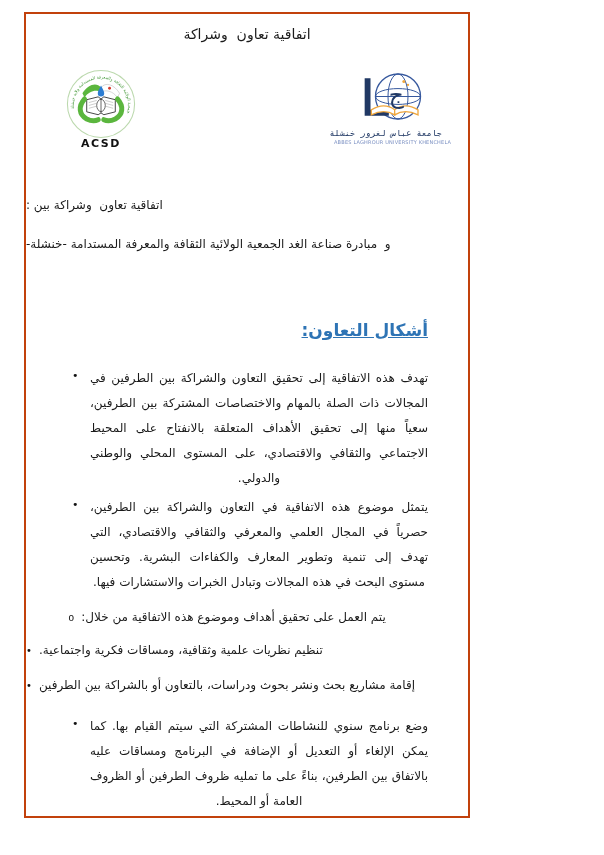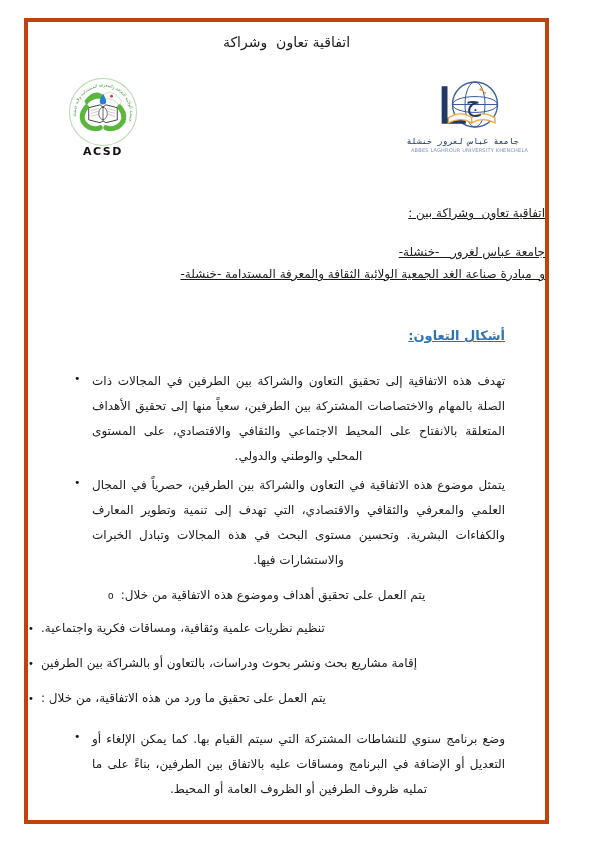--- a/index.html
+++ b/index.html
@@ -1,38 +1,38 @@
 <!DOCTYPE html>
 <html lang="ar" style="--heading-blue: #2E74B5; --acsd-green: #5BB63E; --acsd-red: #D53B2F; --drop-blue: #2D7DD2; --univ-navy: #203864; --univ-orange: #EFA73E;"><head>
 <meta charset="utf-8">
 <style>
   * { margin:0; padding:0; box-sizing:border-box; }
   html,body { background:#ffffff; }
   body { font-family:"DejaVu Sans", sans-serif; color:#1a1a1a; }
   .canvas { position:relative; width:604px; height:855px; background:#ffffff; overflow:hidden; }
-  .frame { position:absolute; left:24px; top:18px; width:525px; height:806px;
-           border:4px solid #c2410c; background:#ffffff; }
+  .frame { position:absolute; left:24px; top:12px; width:446px; height:806px;
+           border:2px solid #c2410c; background:#ffffff; }
 
   .title { position:absolute; top:12px; left:0; right:0; text-align:center;
            font-size:14px; font-weight:500; white-space:pre-wrap; direction:rtl; }
 
   .logos { position:absolute; top:55px; left:35px; right:26px; display:flex;
            justify-content:space-between; align-items:flex-start; }
   .logo-acsd { width:80px; text-align:center; }
   .acsd-caption { font-size:11px; font-weight:bold; letter-spacing:1.5px; color:#111; margin-top:-2px; }
   .logo-univ { width:108px; text-align:center; padding-top:2px; }
   .univ-ar { font-size:8.5px; color:var(--univ-navy,#203864); margin-top:1px; direction:rtl; white-space:nowrap;font-family:Liberation Mono, monospace; }
   .univ-en { font-size:5px; color:#7b90c2; letter-spacing:.2px; white-space:nowrap; }
 
-  .intro { position:absolute; top:184px; left:0; right:0; text-align:right; direction:rtl;text-decoration:underline; }
+  .intro { position:absolute; top:184px; left:0; right:0; text-align:left; direction:rtl; }
   .intro-line { font-size:12px; margin-bottom:21px; white-space:pre-wrap; }
   .party { font-size:12px; line-height:22px; white-space:pre-wrap; }
 
   .bodyblock { position:absolute; top:306px; left:0; right:0; }
-  .heading { text-align:right; margin:0 40px 26px 0; font-size:13px; font-weight:bold;
+  .heading { text-align:right; margin:0 40px 26px 0; font-size:17px; font-weight:bold;
              color:var(--heading-blue,#2E74B5); text-decoration:underline; direction:rtl; }
 
   .li1 { display:flex; margin:0 40px 4px 46px; }
   .mk1 { flex:none; width:18px; font-size:11px; padding-top:3px; color:#111; }
   .ptext { flex:1; direction:rtl; text-align:justify; text-align-last:center;
            font-size:12px; line-height:25px; }
   .li1.second { margin-bottom:12px; }
 
   .li2 { direction:rtl; text-align:center; margin:0 40px 8px 0; font-size:12px; line-height:20px; }
   .mk2 { font-size:10px; font-family:"DejaVu Sans Mono", monospace; margin-right:7px; color:#111; }
@@ -97,21 +97,20 @@
           <circle cx="79" cy="12" r="1.8" fill="#EFA73E"></circle>
           <circle cx="84" cy="16" r="1.4" fill="#EFA73E"></circle>
         </svg>
         <div class="univ-ar">جامعة عباس لغرور خنشلة</div>
         <div class="univ-en">ABBES LAGHROUR UNIVERSITY KHENCHELA</div>
       </div>
     </div>
 
     <div class="intro">
       <div class="intro-line">اتفاقية تعاون  وشراكة بين :</div>
-      <div class="party">جامعة عباس لغرور   -خنشلة-</div>
       <div class="party">و  مبادرة صناعة الغد الجمعية الولائية الثقافة والمعرفة المستدامة -خنشلة-</div>
     </div>
 
     <div class="bodyblock">
       <div class="heading">أشكال التعاون:</div>
 
       <div class="li1">
         <span class="mk1">•</span>
         <div class="ptext">تهدف هذه الاتفاقية إلى تحقيق التعاون والشراكة بين الطرفين في المجالات ذات الصلة بالمهام والاختصاصات المشتركة بين الطرفين، سعياً منها إلى تحقيق الأهداف المتعلقة بالانفتاح على المحيط الاجتماعي والثقافي والاقتصادي، على المستوى المحلي والوطني والدولي.</div>
       </div>
@@ -121,21 +120,20 @@
         <div class="ptext">يتمثل موضوع هذه الاتفاقية في التعاون والشراكة بين الطرفين، حصرياً في المجال العلمي والمعرفي والثقافي والاقتصادي، التي تهدف إلى تنمية وتطوير المعارف والكفاءات البشرية. وتحسين مستوى البحث في هذه المجالات وتبادل الخبرات والاستشارات فيها.</div>
       </div>
 
       <div class="li2"><span>يتم العمل على تحقيق أهداف وموضوع هذه الاتفاقية من خلال:</span><span class="mk2">o</span></div>
 
       <div class="li3"><span>تنظيم نظريات علمية وثقافية، ومساقات فكرية واجتماعية.</span><span class="mk3">•</span></div>
 
       <div class="li3"><span>إقامة مشاريع بحث ونشر بحوث ودراسات، بالتعاون أو بالشراكة بين الطرفين</span><span class="mk3">•</span></div>
 
 
-      <div class="li3"><span>يتم العمل على تحقيق ما ورد من هذه الاتفاقية، من خلال :</span><span class="mk3">•</span></div>
 
       <div class="li1 closing">
         <span class="mk1">•</span>
         <div class="ptext">وضع برنامج سنوي للنشاطات المشتركة التي سيتم القيام بها. كما يمكن الإلغاء أو التعديل أو الإضافة في البرنامج ومساقات عليه بالاتفاق بين الطرفين، بناءً على ما تمليه ظروف الطرفين أو الظروف العامة أو المحيط.</div>
       </div>
     </div>
 
   </div>
 </div>
 

